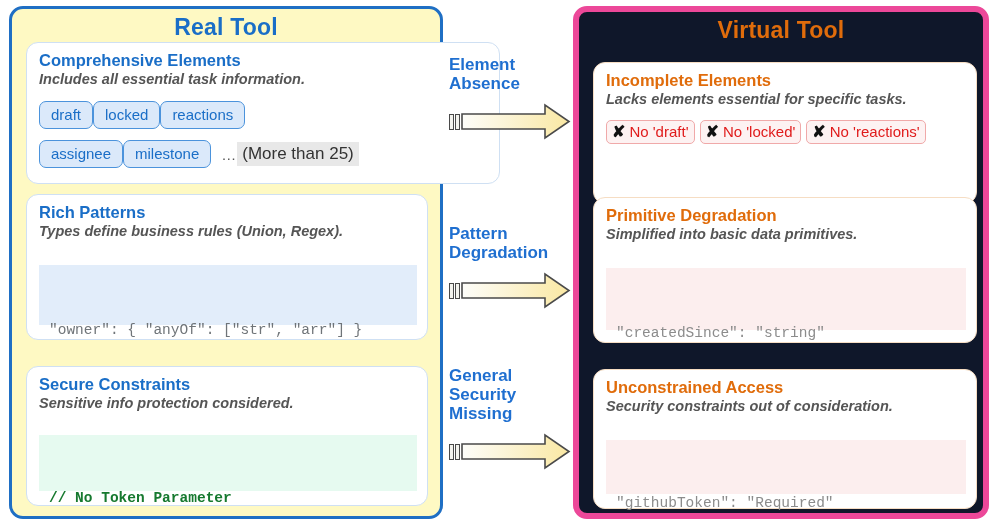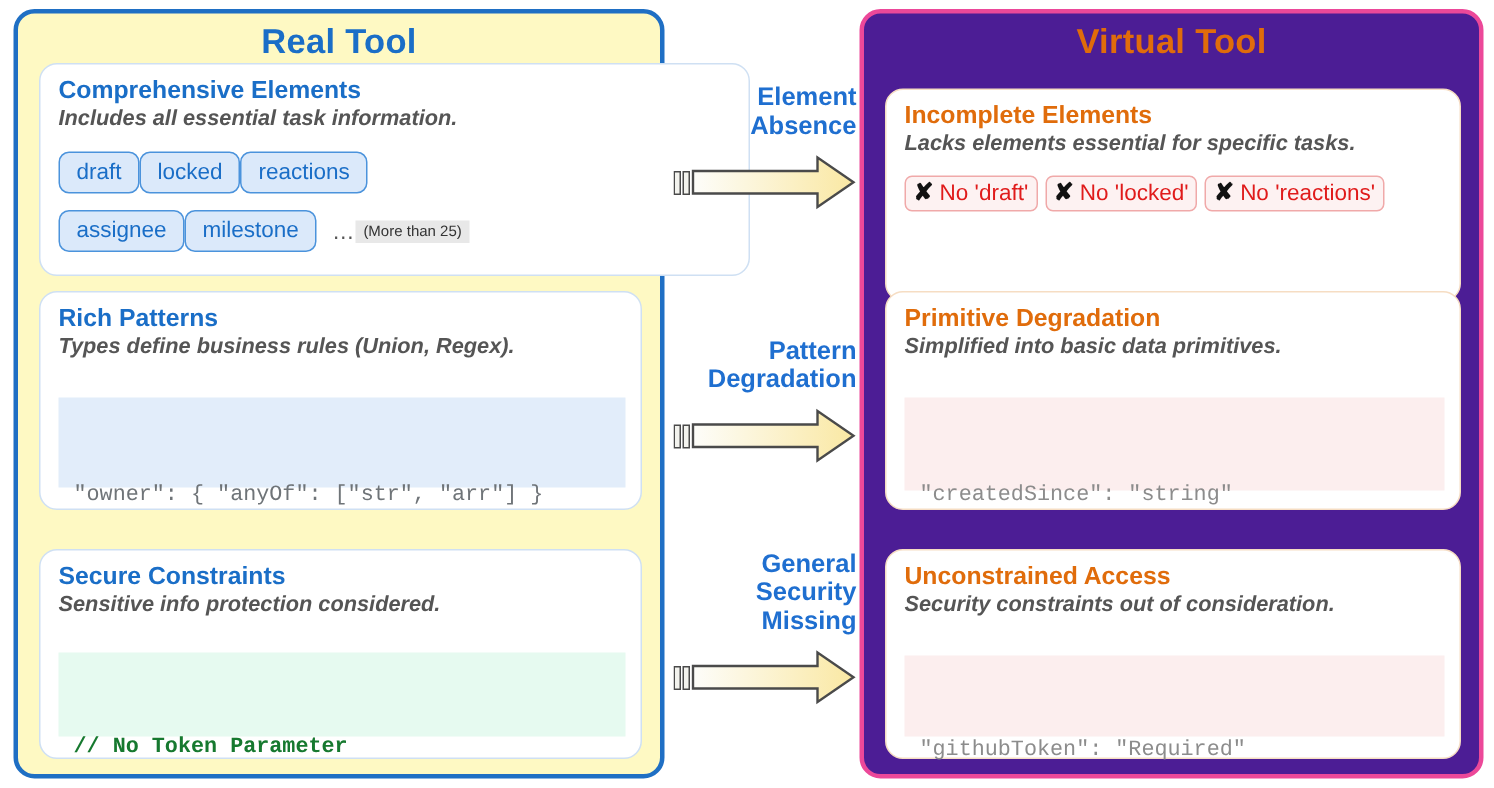--- a/index.html
+++ b/index.html
@@ -31,22 +31,22 @@
     width: 434px;
     height: 513px;
     background: #fef9c3;
     border: 3px solid #1f6fc4;
   }
   .panel-virtual {
     left: 573px;
     top: 6px;
     width: 416px;
     height: 513px;
-    background: #4c1d95;
-    border: 3px solid #ec4899;
+    background: #0f172a;
+    border: 6px solid #ec4899;
   }
   .panel-title {
     text-align: center;
     font-size: 23px;
     font-weight: bold;
     letter-spacing: .2px;
     margin-top: 5px;
     margin-bottom: 6px;
   }
   .panel-real .panel-title { color: #1a6ec7; }
@@ -96,21 +96,21 @@
     white-space: nowrap;
   }
   .dots {
     color: #555;
     font-size: 15px;
     letter-spacing: 1px;
   }
   .more-tag {
     background: #e8e8e8;
     color: #333333;
-    font-size: 10px;
+    font-size: 17px;
     padding: 2px 5px;
     white-space: nowrap;
   }
 
   
   .code {
     box-sizing: border-box;
     font-family: "Liberation Mono", monospace;
     font-size: 14.5px;
     line-height: 1.55;
@@ -163,21 +163,21 @@
     font-size: 14.5px;
     font-style: italic;
     font-weight: bold;
     padding: 1px 4px 2px 4px;
     white-space: nowrap;
   }
 
   
   .arrow-group { position: absolute; }
   .arrow-label {
-    text-align: right;
+    text-align: left;
     color: #1f6fd0;
     font-size: 17px;
     font-weight: bold;
     line-height: 1.12;
     white-space: pre-line;
   }
   .arrow-svg { display: block; }
 </style>
 </head>
 <body>

